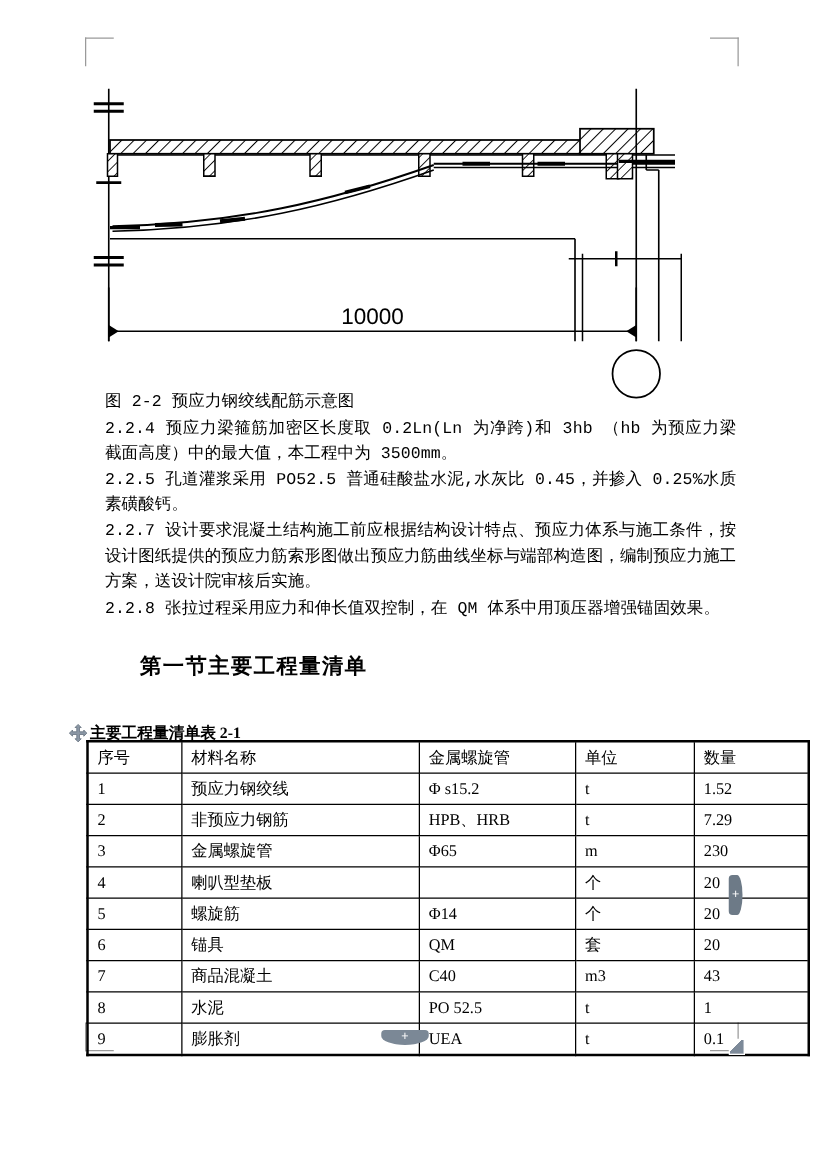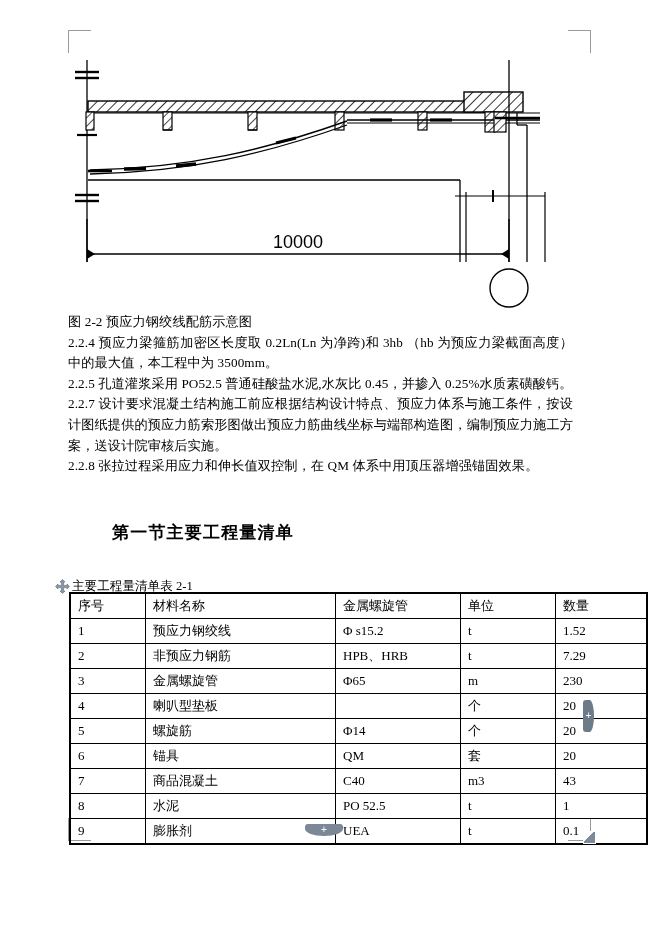--- a/index.html
+++ b/index.html
@@ -25,32 +25,33 @@
   }
   .crop.tl { left: 68px;  top: 30px;  border-right: none;  border-bottom: none; }
   .crop.tr { left: 568px; top: 30px;  border-left: none;   border-bottom: none; }
   .crop.bl { left: 68px;  top: 818px; border-right: none;  border-top: none; }
   .crop.br { left: 568px; top: 818px; border-left: none;   border-top: none; }
 
   
   #drawing-area {
     position: absolute;
     left: 0;
-    top: 0;
+    top: 11px;
     width: 666px;
     height: 318px;
   }
   #drawing-svg { display: block; }
 
   
   #text-block {
     position: absolute;
-    left: 68px;
+    left: 84px;
     top: 312px;
     width: 505px;
+    font-family: Liberation Mono, monospace;
   }
   .para {
     font-size: 13.2px;
     line-height: 20.6px;
     text-align: justify;
     margin: 0 0 0 0;
     letter-spacing: 0.1px;
   }
 
   
@@ -63,20 +64,21 @@
     font-size: 17px;
     letter-spacing: 1.2px;
   }
 
   
   #table-caption {
     position: absolute;
     left: 72px;
     top: 578px;
     font-size: 12.6px;
+    font-weight: bold;
   }
 
   
   #table-move-handle {
     position: absolute;
     left: 55px;
     top: 579px;
     width: 15px;
     height: 15px;
   }

